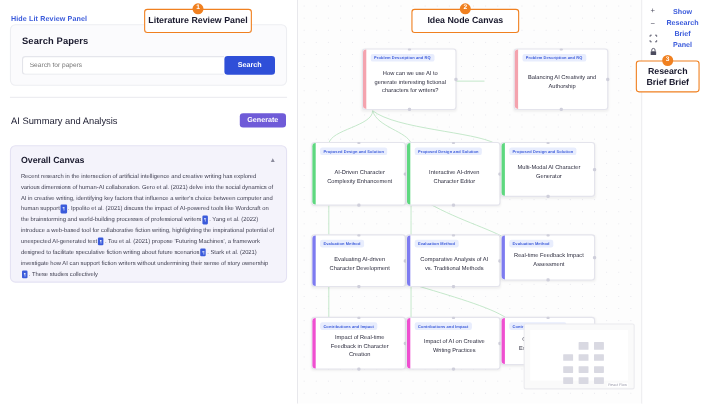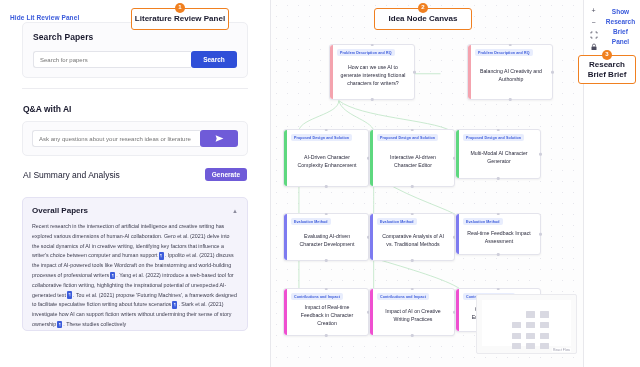--- a/index.html
+++ b/index.html
@@ -20,21 +20,21 @@
     position: relative;
   }
   .lit-header {
     padding: 6px 10px 4px 10px;
     height: 22px;
   }
   .hide-link {
     color: #3b5bdb; font-size: 6.5px; font-weight: bold;
     cursor: pointer; letter-spacing: .1px;
   }
-  .lit-body { padding: 0 22px; display: flex; flex-direction: column; gap: 8px; }
+  .lit-body { padding: 0 9px; display: flex; flex-direction: column; gap: 8px; }
 
   .card {
     background: #fbfbfd;
     border: 1px solid #edeef2;
     border-radius: 5px;
     padding: 9px 10px;
   }
   .card-title { font-size: 8.5px; font-weight: bold; color: #1a1a2e; letter-spacing: .1px; }
 
   .search-row { margin-top: 9px; display: flex; align-items: center; gap: 0; }
@@ -256,42 +256,29 @@
         <div class="card-title">Search Papers</div>
         <div class="search-row">
           <input class="search-input" readonly="" placeholder="Search for papers" style="">
           <button class="search-btn">Search</button>
         </div>
       </div>
 
 
       <div class="divider"></div>
 
-      <div class="qa-section">
-        <div class="qa-title">Q&amp;A with AI</div>
-        <div class="qa-card">
-          <div class="qa-row">
-            <input class="qa-input" readonly="" placeholder="Ask any questions about your research ideas or literature" style="">
-            <button class="send-btn">
-              <svg width="9" height="9" viewBox="0 0 16 16" fill="#ffffff" aria-hidden="true">
-                <path d="M1 2.2 L15 8 L1 13.8 L3 8 Z"></path>
-              </svg>
-            </button>
-          </div>
-        </div>
-      </div>
 
       <div class="ai-head">
         <div class="ai-title">AI Summary and Analysis</div>
         <button class="generate-btn">Generate</button>
       </div>
 
       <div class="summary-card">
         <div class="summary-head">
-          <div class="summary-title">Overall Papers</div>
+          <div class="summary-title">Overall Canvas</div>
           <span class="summary-caret">▲</span>
         </div>
         <div class="summary-text" id="summary-text">Recent research in the intersection of artificial intelligence and creative writing has explored various dimensions of human-AI collaboration. Gero et al. (2021) delve into the social dynamics of AI in creative writing, identifying key factors that influence a writer's choice between computer and human support<span class="cite">¶</span>. Ippolito et al. (2021) discuss the impact of AI-powered tools like Wordcraft on the brainstorming and world-building processes of professional writers<span class="cite">¶</span>. Yang et al. (2022) introduce a web-based tool for collaborative fiction writing, highlighting the inspirational potential of unexpected AI-generated text<span class="cite">¶</span>. Tou et al. (2021) propose 'Futuring Machines', a framework designed to facilitate speculative fiction writing about future scenarios<span class="cite">¶</span>. Stark et al. (2021) investigate how AI can support fiction writers without undermining their sense of story ownership<span class="cite">¶</span>. These studies collectively</div>
       </div>
 
     </div>
   </div>
 
   <div class="canvas">
     <svg class="edge-svg" viewBox="0 0 313 367" preserveAspectRatio="none">

